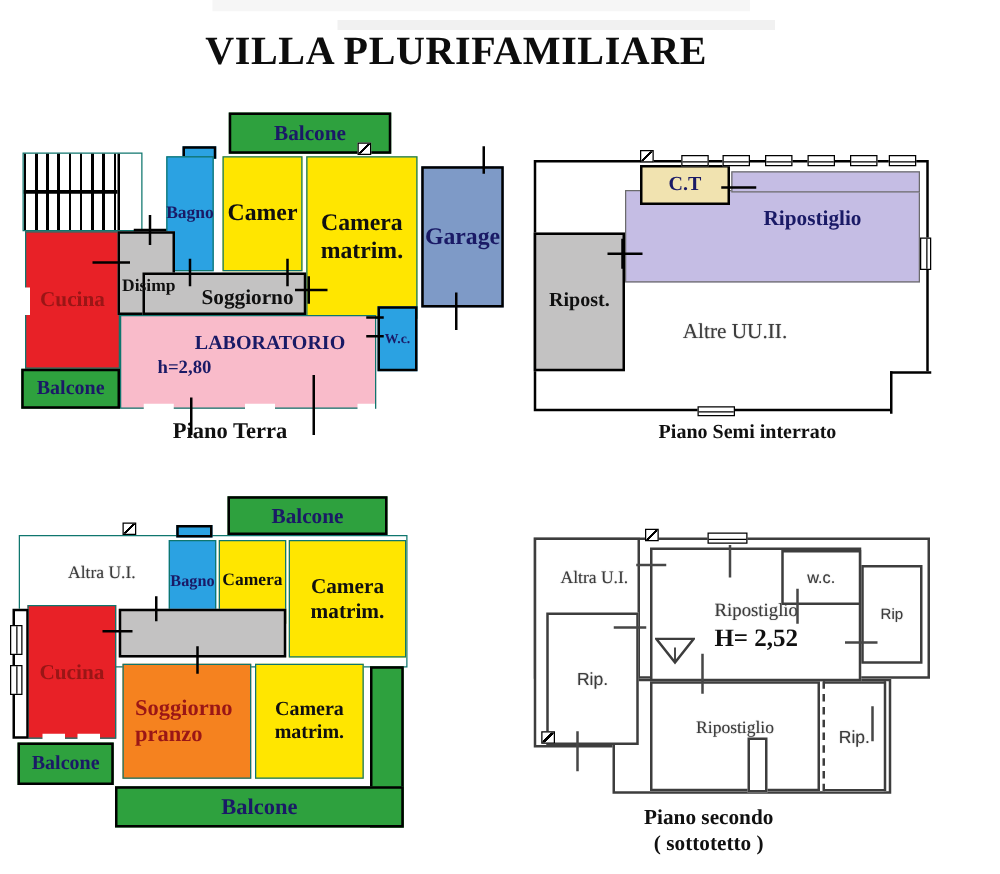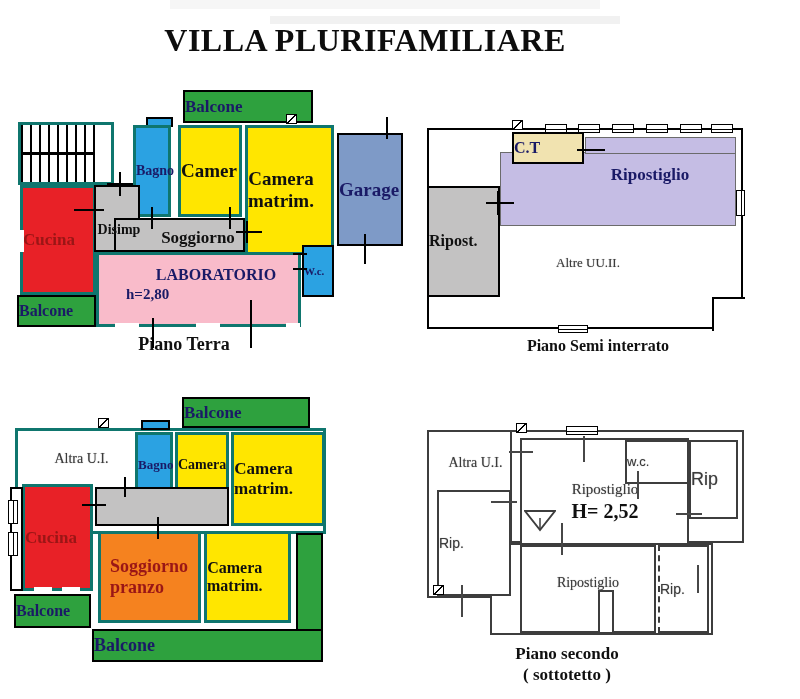--- a/index.html
+++ b/index.html
@@ -1,23 +1,23 @@
 <!DOCTYPE html>
 <html style="--green: #2ea13e; --red: #e82127; --blue: #2ba2e2; --yellow: #ffe600; --grey: #c3c2c2; --pink: #f9bbca; --lavender: #c5bde4; --cream: #f1e3b0; --orange: #f5821f; --slate: #7e9ac7; --navy: #1a1a66; --darkred: #9a1616; --scan: #3c3c3c; --ink: #101010;"><head>
 <meta charset="utf-8">
 <style>
   html,body{margin:0;padding:0;background:#fff;}
   .sheet{position:relative;width:800px;height:699px;background:#ffffff;overflow:hidden;
          font-family:"Liberation Serif",serif;}
   .abs{position:absolute;box-sizing:border-box;}
   .plan{position:absolute;inset:0;pointer-events:none;}
-  .room{position:absolute;box-sizing:border-box;display:flex;align-items:center;
+  .room{position:absolute;box-sizing:border-box;display:flex;align-items:center;justify-content:center;
         text-align:center;font-family:"Liberation Serif",serif;font-weight:bold;white-space:nowrap;line-height:1.15;}
   .pre{white-space:pre-line;}
-  .b3{border:3px solid #0f766e;}
+  .b3{border:1px solid #0f766e;}
   .b2{border:2px solid #000;}
   .bt{border:2px solid #3d3d3d;background:#fff;}
   .c-green{background:var(--green);}
   .c-red{background:var(--red);}
   .c-blue{background:var(--blue);}
   .c-yellow{background:var(--yellow);}
   .c-grey{background:var(--grey);}
   .c-pink{background:var(--pink);}
   .c-cream{background:var(--cream);}
   .c-orange{background:var(--orange);}
@@ -132,21 +132,21 @@
     <div class="abs" style="left:585px;top:137px;width:151px;height:17px;background:var(--lavender);border:1px solid #6b6b6b;"></div>
     <div class="room b2 c-cream t-navy" style="left:512px;top:132px;width:72px;height:32px;font-size:16px;">
       <span>C.T</span>
       </div>
     <div class="lbl t-navy" style="left:565px;top:165px;width:170px;font-size:17px;">Ripostiglio</div>
 
     <div class="room b2 c-grey t-ink" style="left:427px;top:186px;width:73px;height:111px;font-size:16px;">
       <span>Ripost.</span>
       </div>
 
-    <div class="lbl scan" style="left:528px;top:255px;width:120px;font-size:13px;font-weight:normal;">Altre UU.II.</div>
+    <div class="lbl scan" style="left:528px;top:255px;width:120px;font-size:17px;font-weight:normal;">Altre UU.II.</div>
 
     <div class="win-h" style="left:545px;top:124px;width:22px;height:9px;"></div>
     <div class="win-h" style="left:578px;top:124px;width:22px;height:9px;"></div>
     <div class="win-h" style="left:612px;top:124px;width:22px;height:9px;"></div>
     <div class="win-h" style="left:646px;top:124px;width:22px;height:9px;"></div>
     <div class="win-h" style="left:680px;top:124px;width:22px;height:9px;"></div>
     <div class="win-h" style="left:711px;top:124px;width:22px;height:9px;"></div>
     <div class="win-v" style="left:736px;top:190px;width:9px;height:26px;"></div>
     <div class="win-h" style="left:558px;top:325px;width:30px;height:8px;"></div>
     <div class="diag" style="left:512px;top:120px;width:11px;height:10px;"></div>
@@ -224,21 +224,21 @@
     <div class="lbl scan" style="left:438px;top:455px;width:75px;font-size:14px;font-weight:normal;">Altra U.I.</div>
 
     <div class="abs bt" style="left:520px;top:438px;width:169px;height:107px;"></div>
     <div class="lbl scan" style="left:540px;top:481px;width:130px;font-size:15px;font-weight:normal;">Ripostiglio</div>
     <div class="lbl t-ink" style="left:540px;top:500px;width:130px;font-size:20px;">H= 2,52</div>
 
     <div class="room bt scan" style="left:625px;top:440px;width:64px;height:44px;font-size:13px;font-weight:normal;">
       <span>w.c.</span>
       </div>
 
-    <div class="room bt scan" style="left:689px;top:440px;width:49px;height:79px;font-size:18px;font-weight:normal;">
+    <div class="room bt scan" style="left:689px;top:452px;width:49px;height:79px;font-size:12px;font-weight:normal;">
       <span>Rip</span>
       </div>
 
     <div class="room bt scan" style="left:437px;top:490px;width:74px;height:106px;font-size:14px;font-weight:normal;">
       <span>Rip.</span>
       </div>
 
     <div class="abs bt" style="left:520px;top:545px;width:136px;height:88px;"></div>
     <div class="lbl scan" style="left:528px;top:575px;width:120px;font-size:14px;font-weight:normal;">Ripostiglio</div>
     <div class="abs bt" style="left:598px;top:590px;width:16px;height:44px;"></div>

